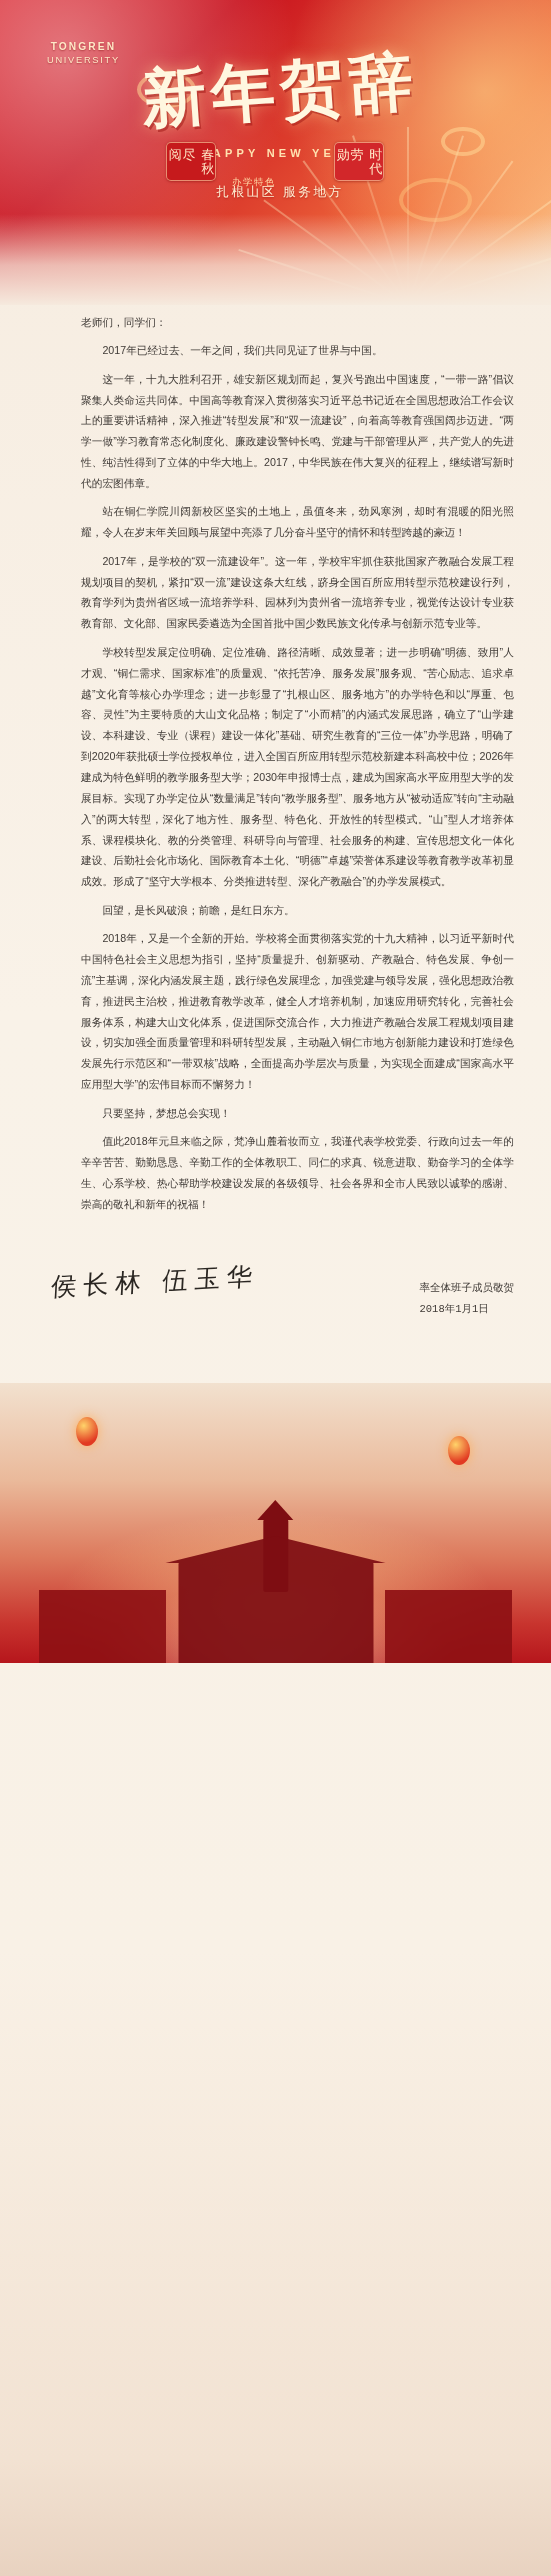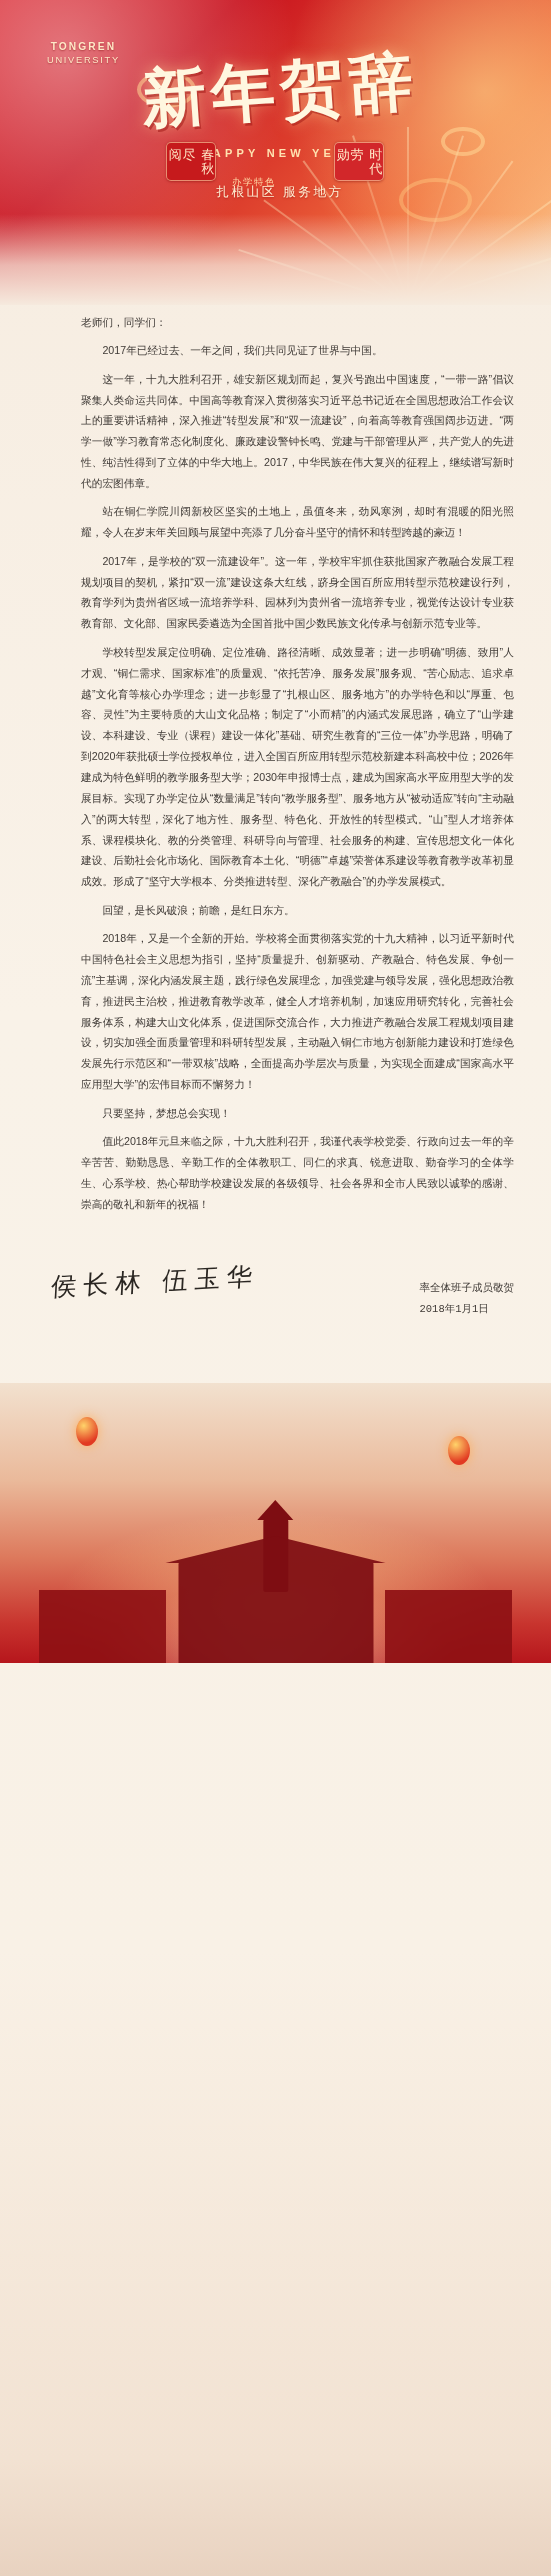--- a/index.html
+++ b/index.html
@@ -215,21 +215,21 @@
   <div class="content">
     <p class="no-indent">老师们，同学们：</p>
     <p>2017年已经过去、一年之间，我们共同见证了世界与中国。</p>
     <p>这一年，十九大胜利召开，雄安新区规划而起，复兴号跑出中国速度，“一带一路”倡议聚集人类命运共同体。中国高等教育深入贯彻落实习近平总书记近在全国思想政治工作会议上的重要讲话精神，深入推进“转型发展”和“双一流建设”，向着高等教育强国阔步迈进。“两学一做”学习教育常态化制度化、廉政建设警钟长鸣、党建与干部管理从严，共产党人的先进性、纯洁性得到了立体的中华大地上。2017，中华民族在伟大复兴的征程上，继续谱写新时代的宏图伟章。</p>
     <p>站在铜仁学院川阔新校区坚实的土地上，虽值冬来，劲风寒洌，却时有混暖的阳光照耀，令人在岁末年关回顾与展望中亮添了几分奋斗坚守的情怀和转型跨越的豪迈！</p>
     <p>2017年，是学校的“双一流建设年”。这一年，学校牢牢抓住获批国家产教融合发展工程规划项目的契机，紧扣“双一流”建设这条大红线，跻身全国百所应用转型示范校建设行列，教育学列为贵州省区域一流培养学科、园林列为贵州省一流培养专业，视觉传达设计专业获教育部、文化部、国家民委遴选为全国首批中国少数民族文化传承与创新示范专业等。</p>
     <p>学校转型发展定位明确、定位准确、路径清晰、成效显著；进一步明确“明德、致用”人才观、“铜仁需求、国家标准”的质量观、“依托苦净、服务发展”服务观、“苦心励志、追求卓越”文化育等核心办学理念；进一步彰显了“扎根山区、服务地方”的办学特色和以“厚重、包容、灵性”为主要特质的大山文化品格；制定了“小而精”的内涵式发展思路，确立了“山学建设、本科建设、专业（课程）建设一体化”基础、研究生教育的“三位一体”办学思路，明确了到2020年获批硕士学位授权单位，进入全国百所应用转型示范校新建本科高校中位；2026年建成为特色鲜明的教学服务型大学；2030年申报博士点，建成为国家高水平应用型大学的发展目标。实现了办学定位从“数量满足”转向“教学服务型”、服务地方从“被动适应”转向“主动融入”的两大转型，深化了地方性、服务型、特色化、开放性的转型模式。“山”型人才培养体系、课程模块化、教的分类管理、科研导向与管理、社会服务的构建、宣传思想文化一体化建设、后勤社会化市场化、国际教育本土化、“明德”“卓越”荣誉体系建设等教育教学改革初显成效。形成了“坚守大学根本、分类推进转型、深化产教融合”的办学发展模式。</p>
     <p>回望，是长风破浪；前瞻，是红日东方。</p>
     <p>2018年，又是一个全新的开始。学校将全面贯彻落实党的十九大精神，以习近平新时代中国特色社会主义思想为指引，坚持“质量提升、创新驱动、产教融合、特色发展、争创一流”主基调，深化内涵发展主题，践行绿色发展理念，加强党建与领导发展，强化思想政治教育，推进民主治校，推进教育教学改革，健全人才培养机制，加速应用研究转化，完善社会服务体系，构建大山文化体系，促进国际交流合作，大力推进产教融合发展工程规划项目建设，切实加强全面质量管理和科研转型发展，主动融入铜仁市地方创新能力建设和打造绿色发展先行示范区和“一带双核”战略，全面提高办学层次与质量，为实现全面建成“国家高水平应用型大学”的宏伟目标而不懈努力！</p>
     <p>只要坚持，梦想总会实现！</p>
-    <p>值此2018年元旦来临之际，十九大胜利召开，我谨代表学校党委、行政向过去一年的辛辛苦苦、勤勤恳恳、辛勤工作的全体教职工、同仁的求真、锐意进取、勤奋学习的全体学生、心系学校、热心帮助学校建设发展的各级领导、社会各界和全市人民致以诚挚的感谢、崇高的敬礼和新年的祝福！</p>
+    <p>值此2018年元旦来临之际，梵净山麓着妆而立，我谨代表学校党委、行政向过去一年的辛辛苦苦、勤勤恳恳、辛勤工作的全体教职工、同仁的求真、锐意进取、勤奋学习的全体学生、心系学校、热心帮助学校建设发展的各级领导、社会各界和全市人民致以诚挚的感谢、崇高的敬礼和新年的祝福！</p>
   </div>
 
   <div class="sign-wrap">
     <div class="handwriting">侯长林  伍玉华</div>
     <div class="sign-right">
       <div>率全体班子成员敬贺</div>
       <div>2018年1月1日</div>
     </div>
   </div>
 

